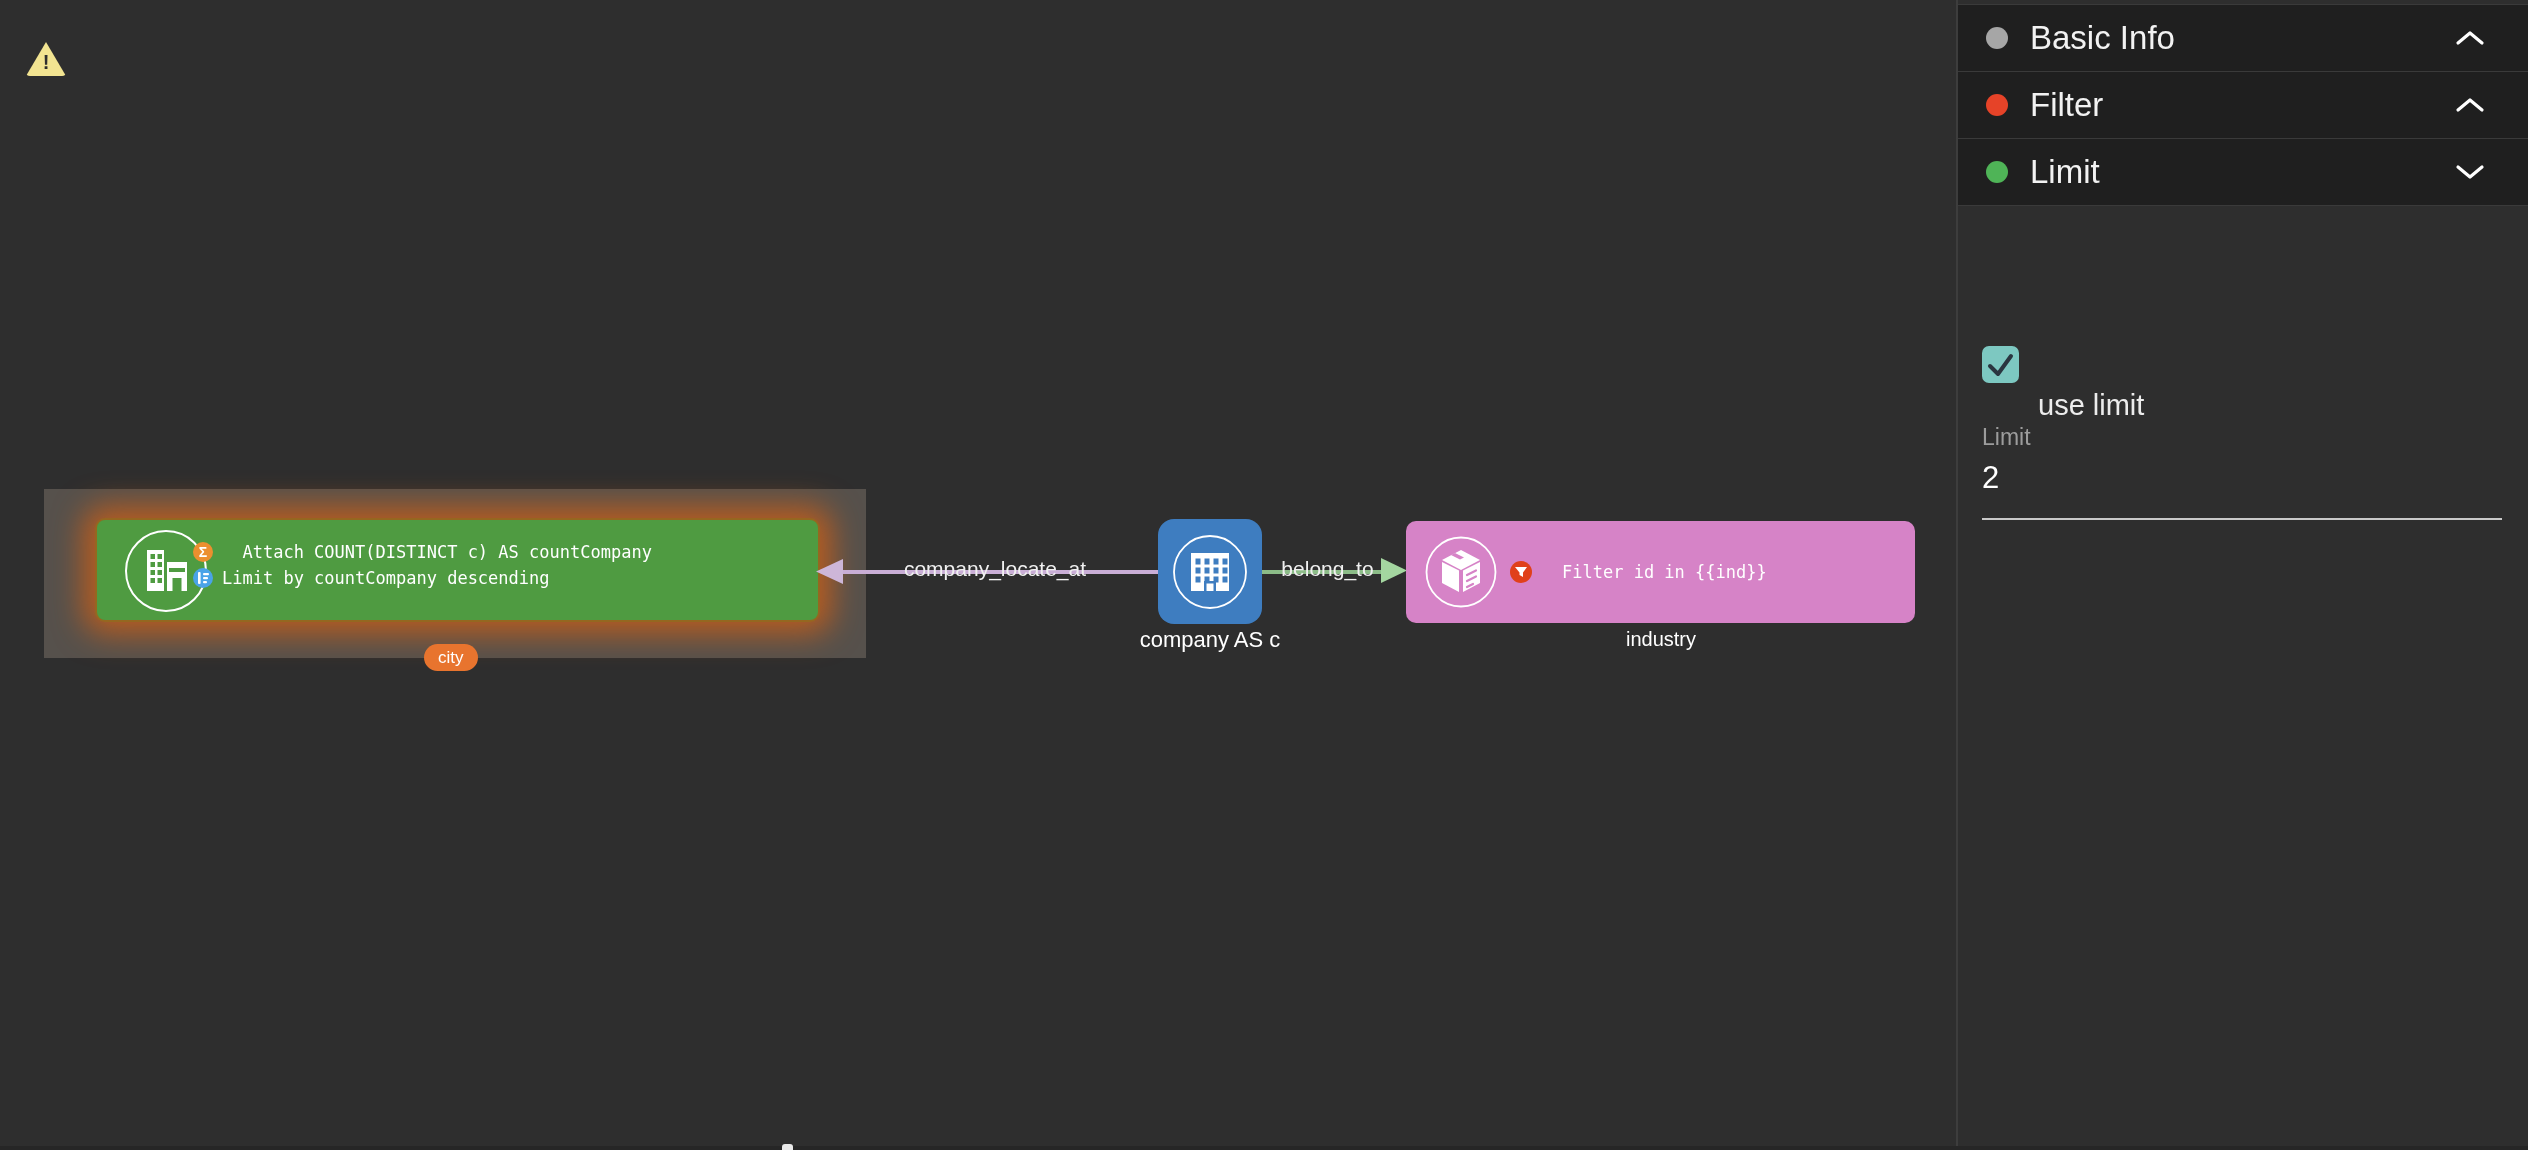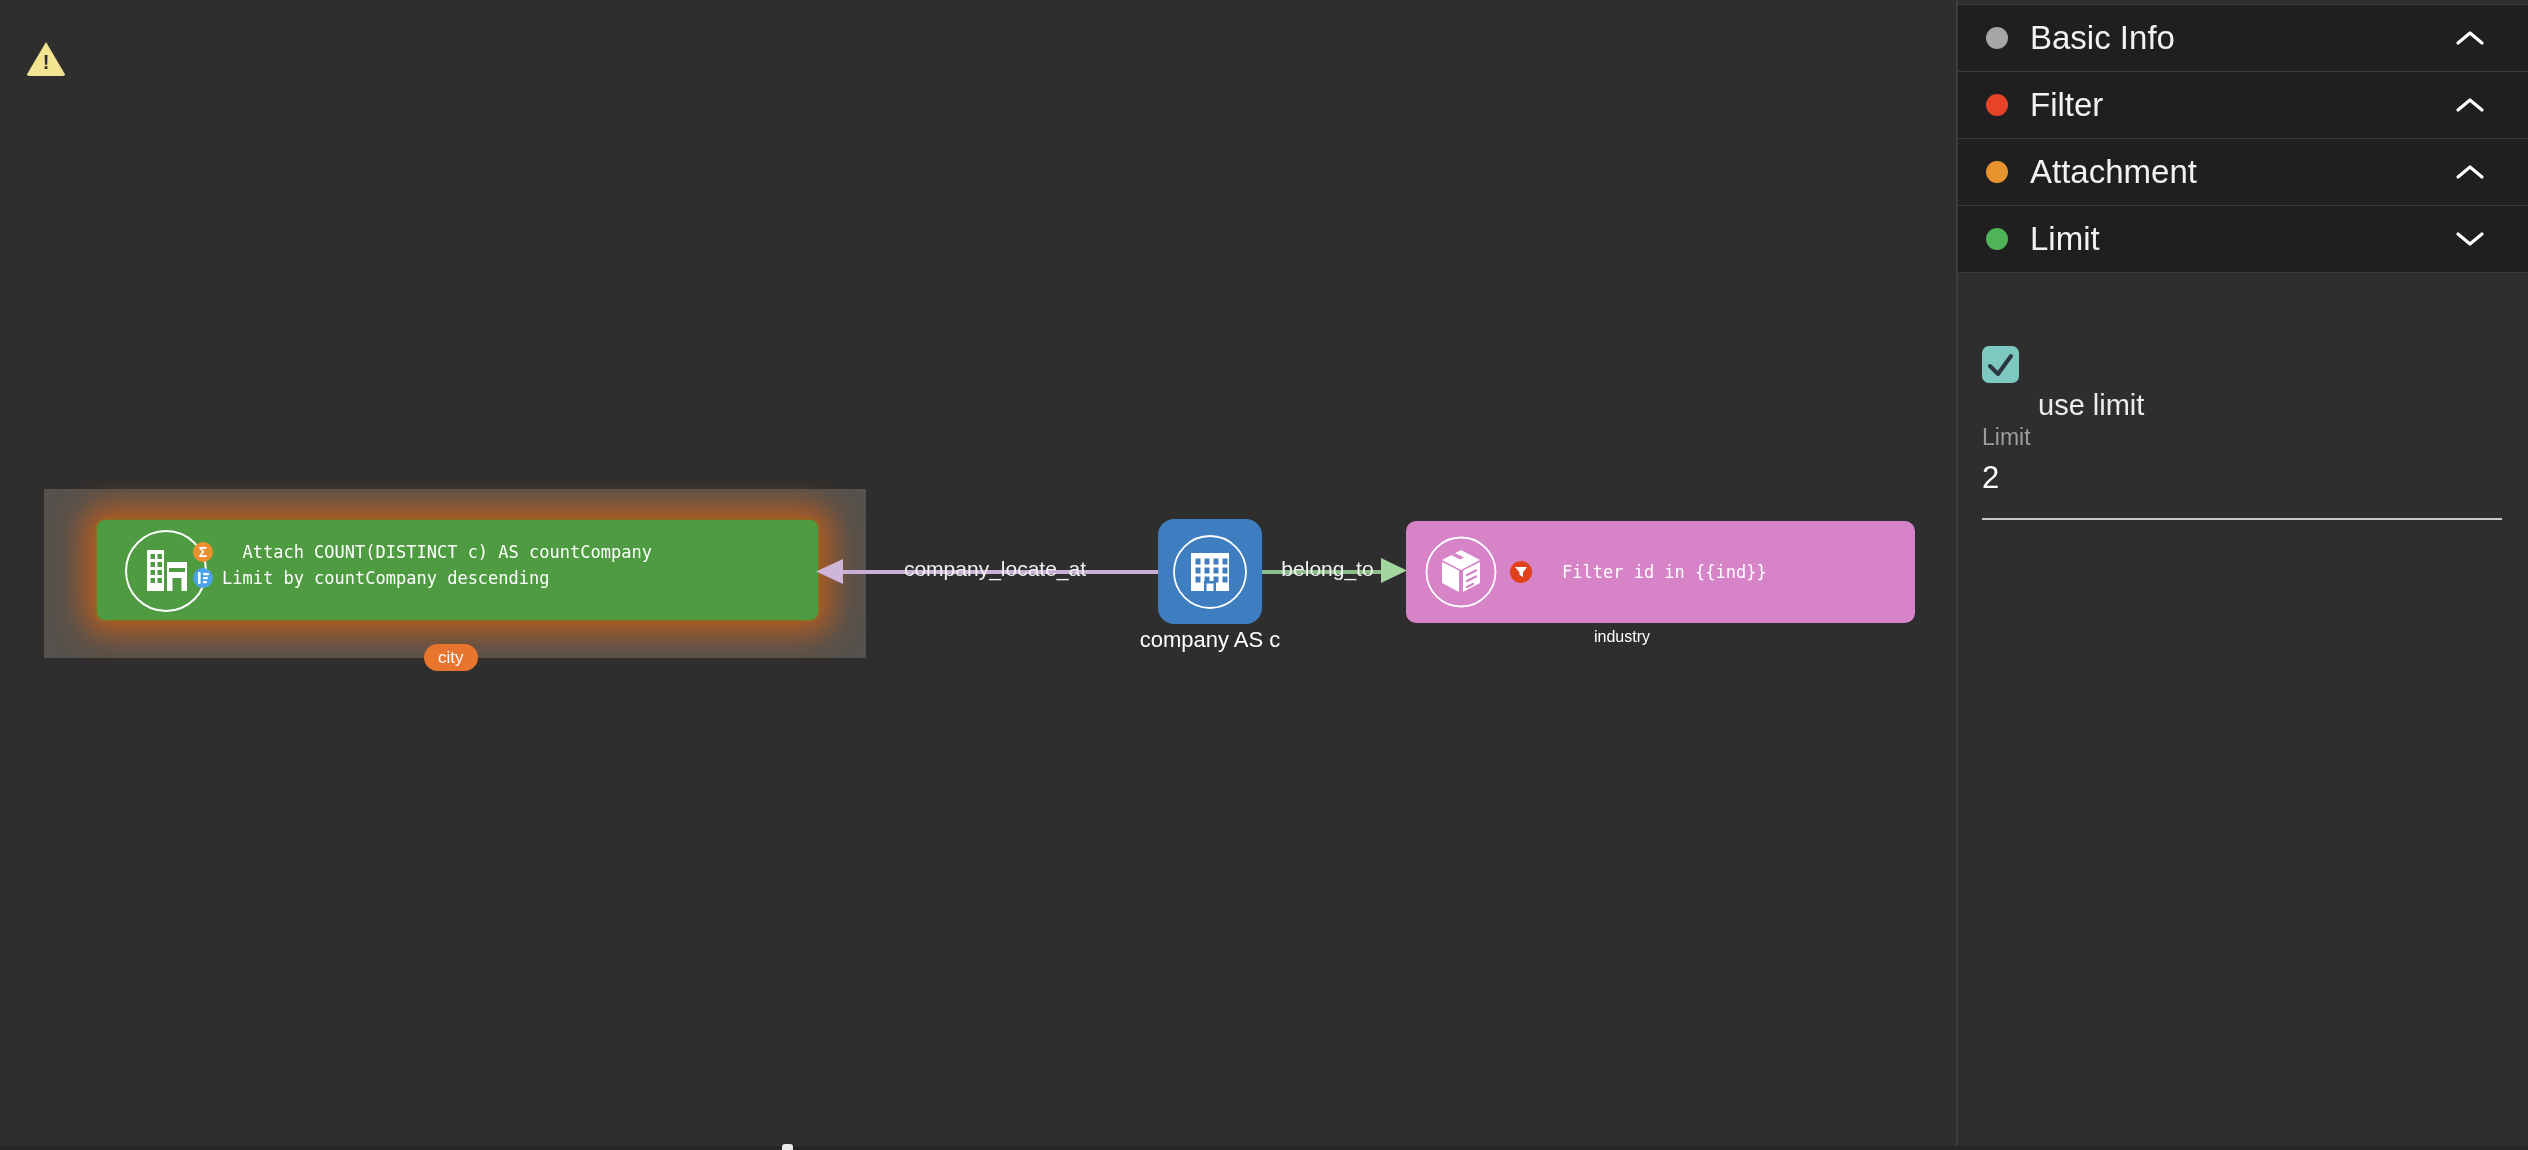--- a/index.html
+++ b/index.html
@@ -32,21 +32,21 @@
 
   .edge-line{height:4px;top:570px;}
   .edge-label{top:557px;text-align:center;font-size:21px;color:#f0f0f0;}
   .arrow-left{top:559px;width:27px;height:25px;clip-path:polygon(0 50%,100% 0,100% 100%);}
   .arrow-right{top:558px;width:26px;height:25px;clip-path:polygon(100% 50%,0 0,0 100%);}
 
   .company-node{left:1158px;top:519px;width:104px;height:105px;border-radius:16px;
                 display:flex;align-items:center;justify-content:center;}
   .company-label{left:1110px;top:627px;width:200px;font-size:22px;}
   .industry-node{left:1406px;top:521px;width:509px;height:102px;border-radius:10px;}
-  .industry-label{left:1522px;top:628px;width:200px;font-size:16px;}
+  .industry-label{left:1561px;top:628px;width:200px;font-size:20px;}
   .filter-row{left:104px;top:40px;display:flex;align-items:center;}
   .filter-ic{width:22px;height:22px;border-radius:50%;display:flex;align-items:center;
              justify-content:center;margin-right:30px;}
 
   
   .sidebar{left:1958px;top:0;width:570px;height:1150px;background:#2e2e2e;}
   .side-divider{left:1956px;top:0;width:2px;height:1150px;background:#3d3d3d;}
   .sections{left:0;top:4px;width:570px;border-top:1px solid #3a3a3a;}
   .section-row{position:relative;height:66px;background:#1f1f1f;border-bottom:1px solid #3a3a3a;
                display:flex;align-items:center;}
@@ -188,27 +188,20 @@
         </svg>
       </div>
       <div class="section-row">
         <div class="dot" style="background-color: rgb(230, 67, 40);"></div>
         <div class="section-label">Filter</div>
         <svg class="chev" width="30" height="18" viewBox="0 0 30 18">
           <polyline points="3,14 15,4 27,14" fill="none" stroke="#ffffff" stroke-width="3.2" stroke-linecap="round" stroke-linejoin="round"></polyline>
         </svg>
       </div>
       <div class="section-row">
-        <div class="dot" style="background-color: rgb(232, 148, 45);"></div>
-        <div class="section-label">Attachment</div>
-        <svg class="chev" width="30" height="18" viewBox="0 0 30 18">
-          <polyline points="3,14 15,4 27,14" fill="none" stroke="#ffffff" stroke-width="3.2" stroke-linecap="round" stroke-linejoin="round"></polyline>
-        </svg>
-      </div>
-      <div class="section-row">
         <div class="dot" style="background-color: rgb(79, 180, 87);"></div>
         <div class="section-label">Limit</div>
         <svg class="chev" width="30" height="18" viewBox="0 0 30 18">
           <polyline points="3,4 15,14 27,4" fill="none" stroke="#ffffff" stroke-width="3.2" stroke-linecap="round" stroke-linejoin="round"></polyline>
         </svg>
       </div>
     </div>
 
     <div class="abs checkbox" style="background-color: rgb(125, 200, 193);">
       <svg width="37" height="37" viewBox="0 0 37 37">

